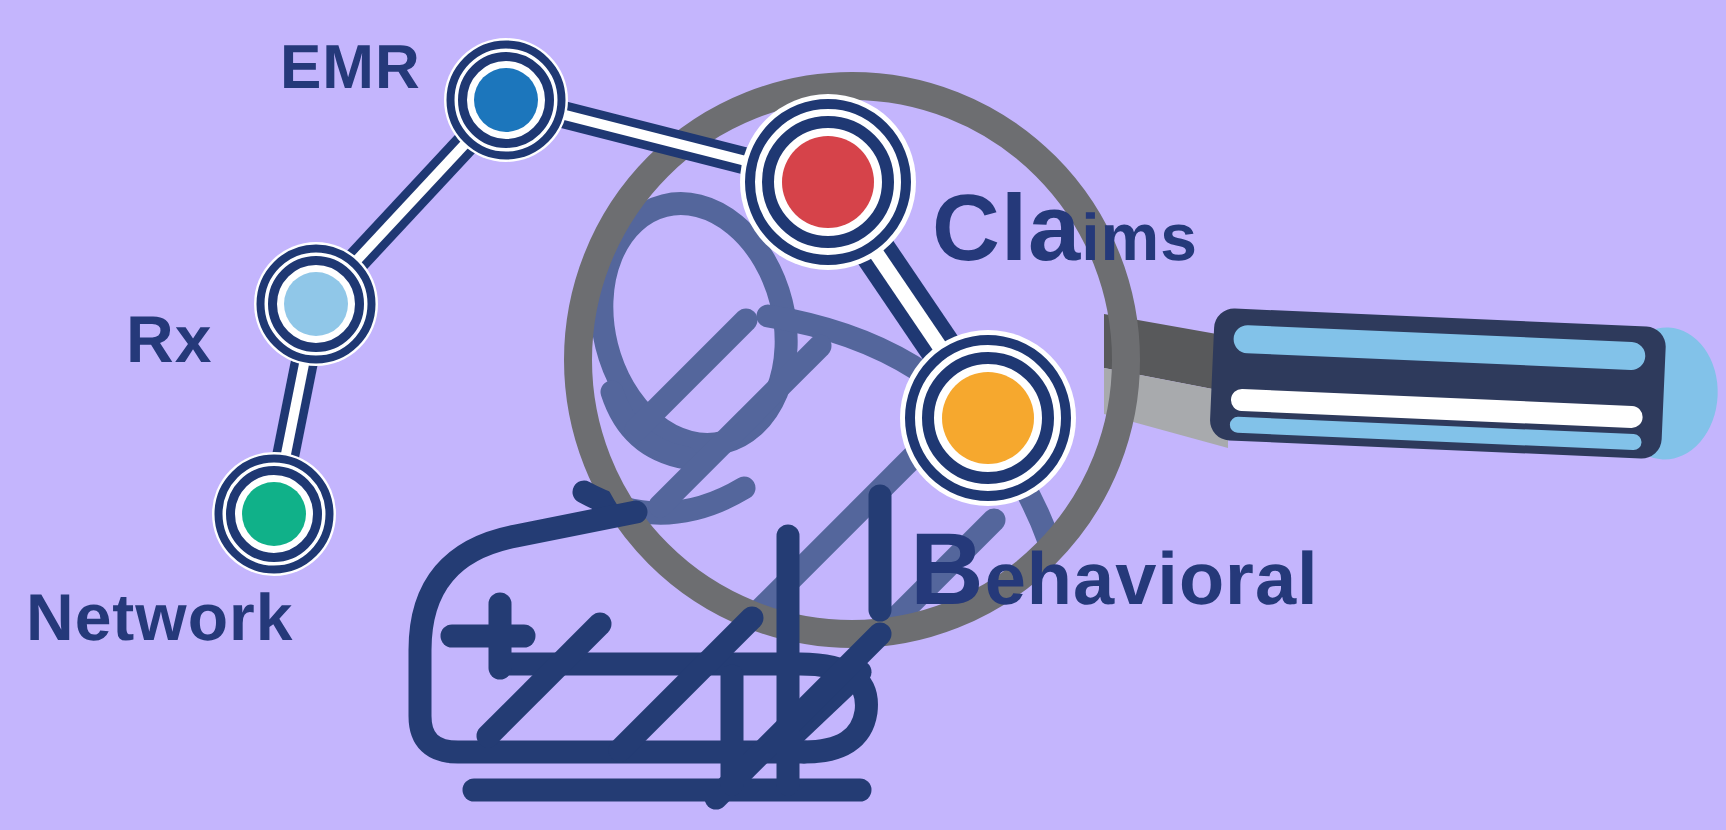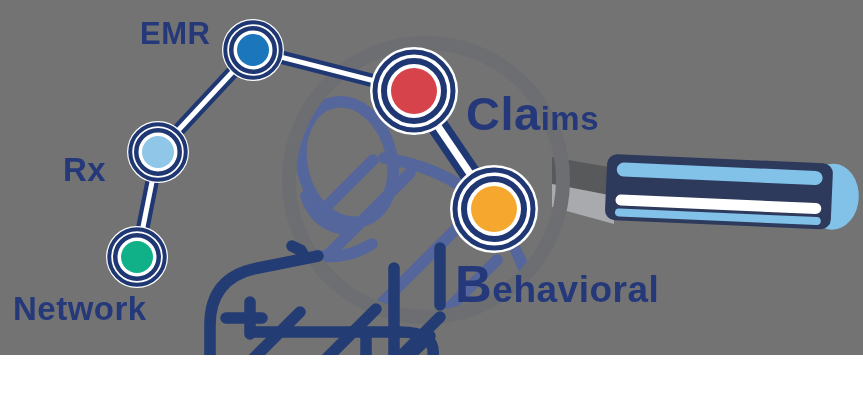--- a/index.html
+++ b/index.html
@@ -1,19 +1,19 @@
 <!DOCTYPE html>
 <html><head>
 <meta charset="utf-8">
 <style>
   html,body{margin:0;padding:0;background:#ffffff;}
   .stage{
     position:relative;
-    width:863px;height:355px;
-    background:#737373;
+    width:863px;height:415px;
+    background:#c4b5fd;
     overflow:hidden;
     font-family:"Liberation Sans", sans-serif;
   }
   svg{display:block;}
   svg text{
     font-family:"Liberation Sans", sans-serif;
     font-weight:700;
     letter-spacing:0.5px;
   }
   .person-stroke{fill:none;stroke-width:11.5;stroke-linecap:round;stroke-linejoin:round;}

